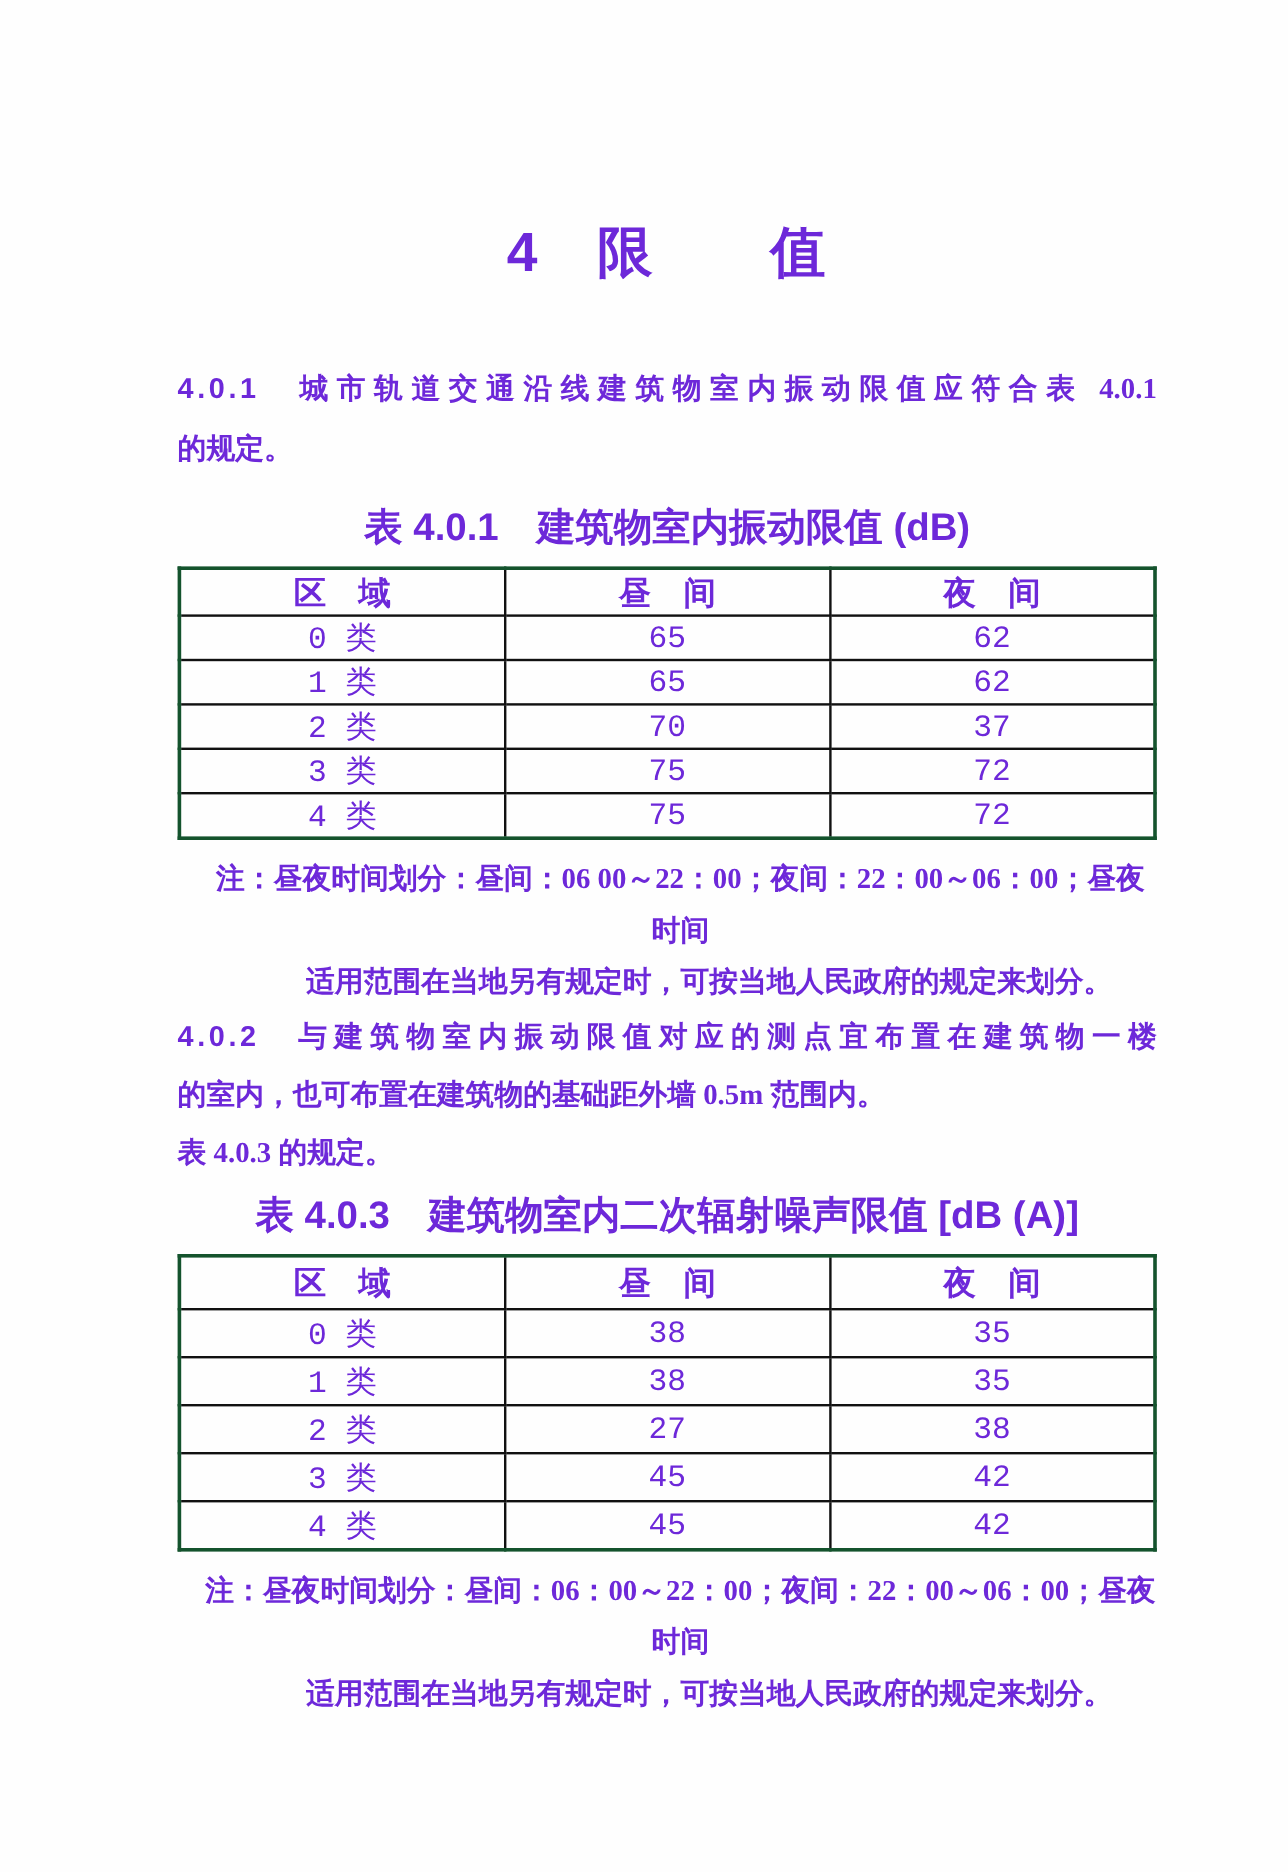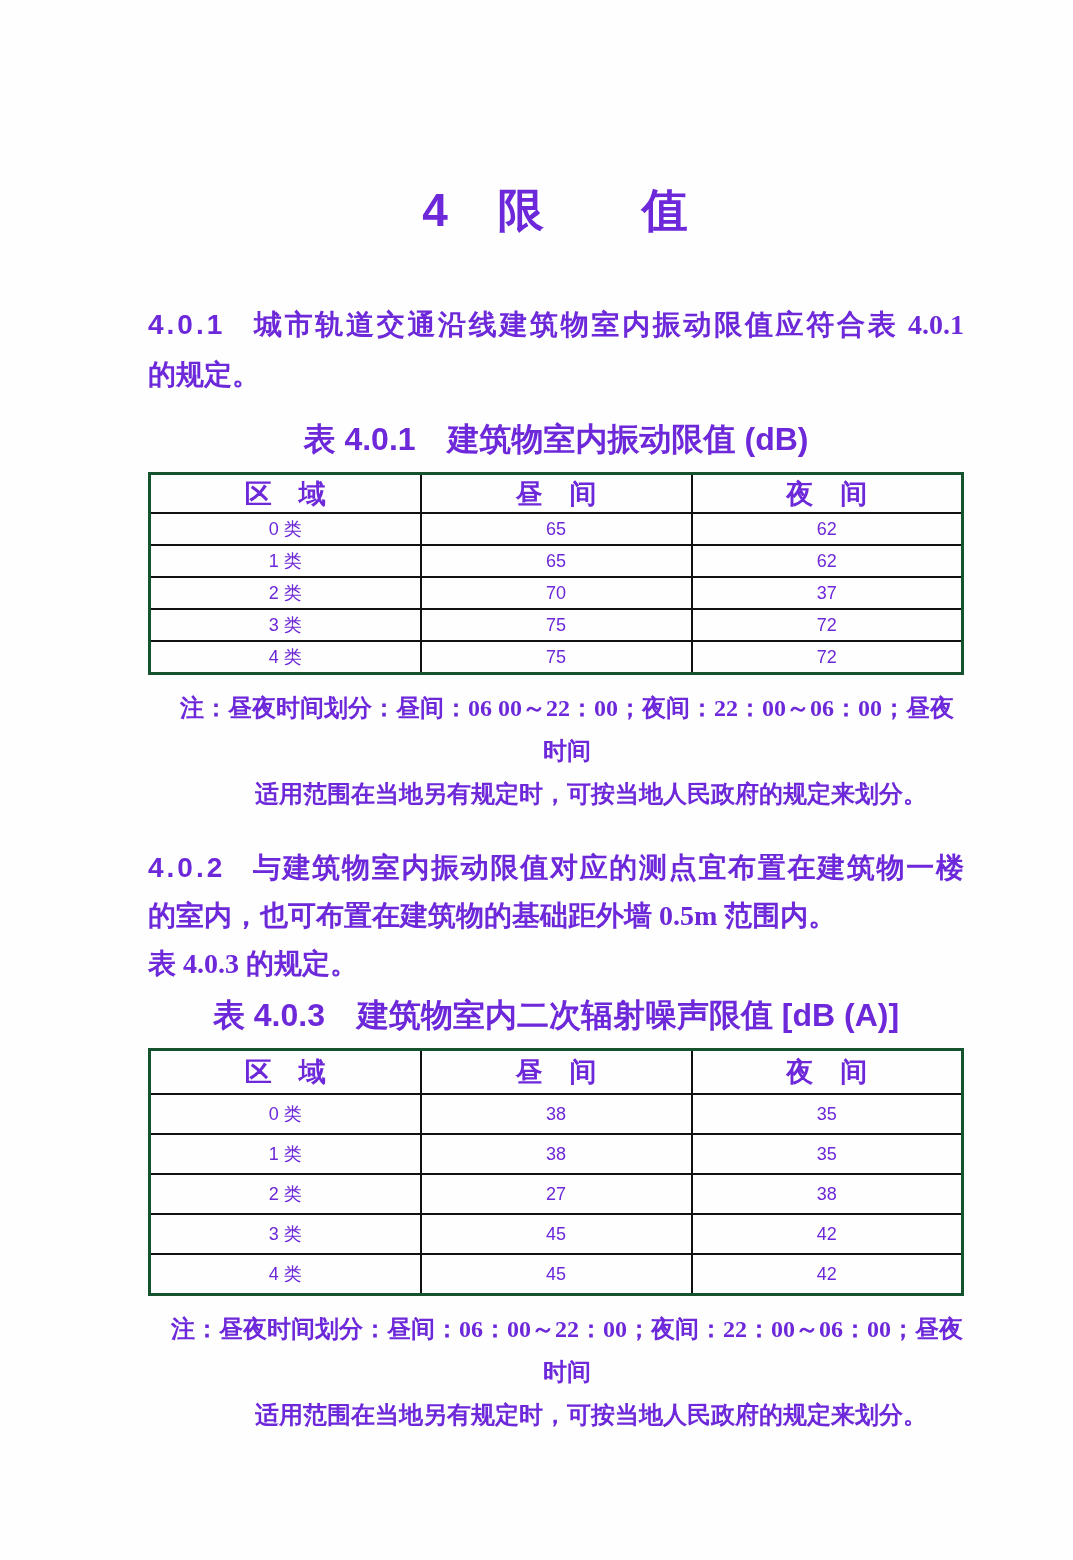--- a/index.html
+++ b/index.html
@@ -22,31 +22,31 @@
   .chapter-title{
     margin-top:180px;
     text-align:center;
     font-size:46px;
     font-weight:bold;
     letter-spacing:2px;
     font-family:"Liberation Sans","DejaVu Sans",sans-serif;
     white-space:pre;
   }
   
-  .para{font-size:28px;line-height:50px;font-weight:600;}
+  .para{font-size:24px;line-height:50px;font-weight:600;}
   .para .line{display:block;}
   .para .fill{text-align:justify;text-align-last:justify;}
   .sec-no{
     font-weight:bold;
     font-family:"Liberation Sans","DejaVu Sans",sans-serif;
     letter-spacing:3px;
     margin-right:26px;
   }
   .p401{margin-top:58px;}
-  .p402403{margin-top:28px;line-height:48px;}
+  .p402403{margin-top:0;line-height:48px;}
   
   .tbl-caption{
     text-align:center;
     font-size:32px;
     font-weight:bold;
     font-family:"Liberation Sans","DejaVu Sans",sans-serif;
     white-space:pre;
   }
   .caption1{margin-top:18px;}
   .caption2{margin-top:6px;}
@@ -64,22 +64,22 @@
     padding:0;
   }
   table.limits{border:3px solid #14532d;}
   table.limits th{
     font-size:27px;
     font-weight:bold;
     font-family:"Liberation Sans","DejaVu Sans",sans-serif;
     white-space:pre;
   }
   table.limits td{
-    font-size:18px;
-    font-family:Liberation Sans, sans-serif;
+    font-size:26px;
+    font-family:Liberation Mono, monospace;
   }
   .table1 th{height:37px;}
   .table1 td{height:30px;}
   .table2 th{height:42px;}
   .table2 td{height:38px;}
   
   .note{
     margin-top:12px;
     padding-left:22px;
     font-size:24px;

